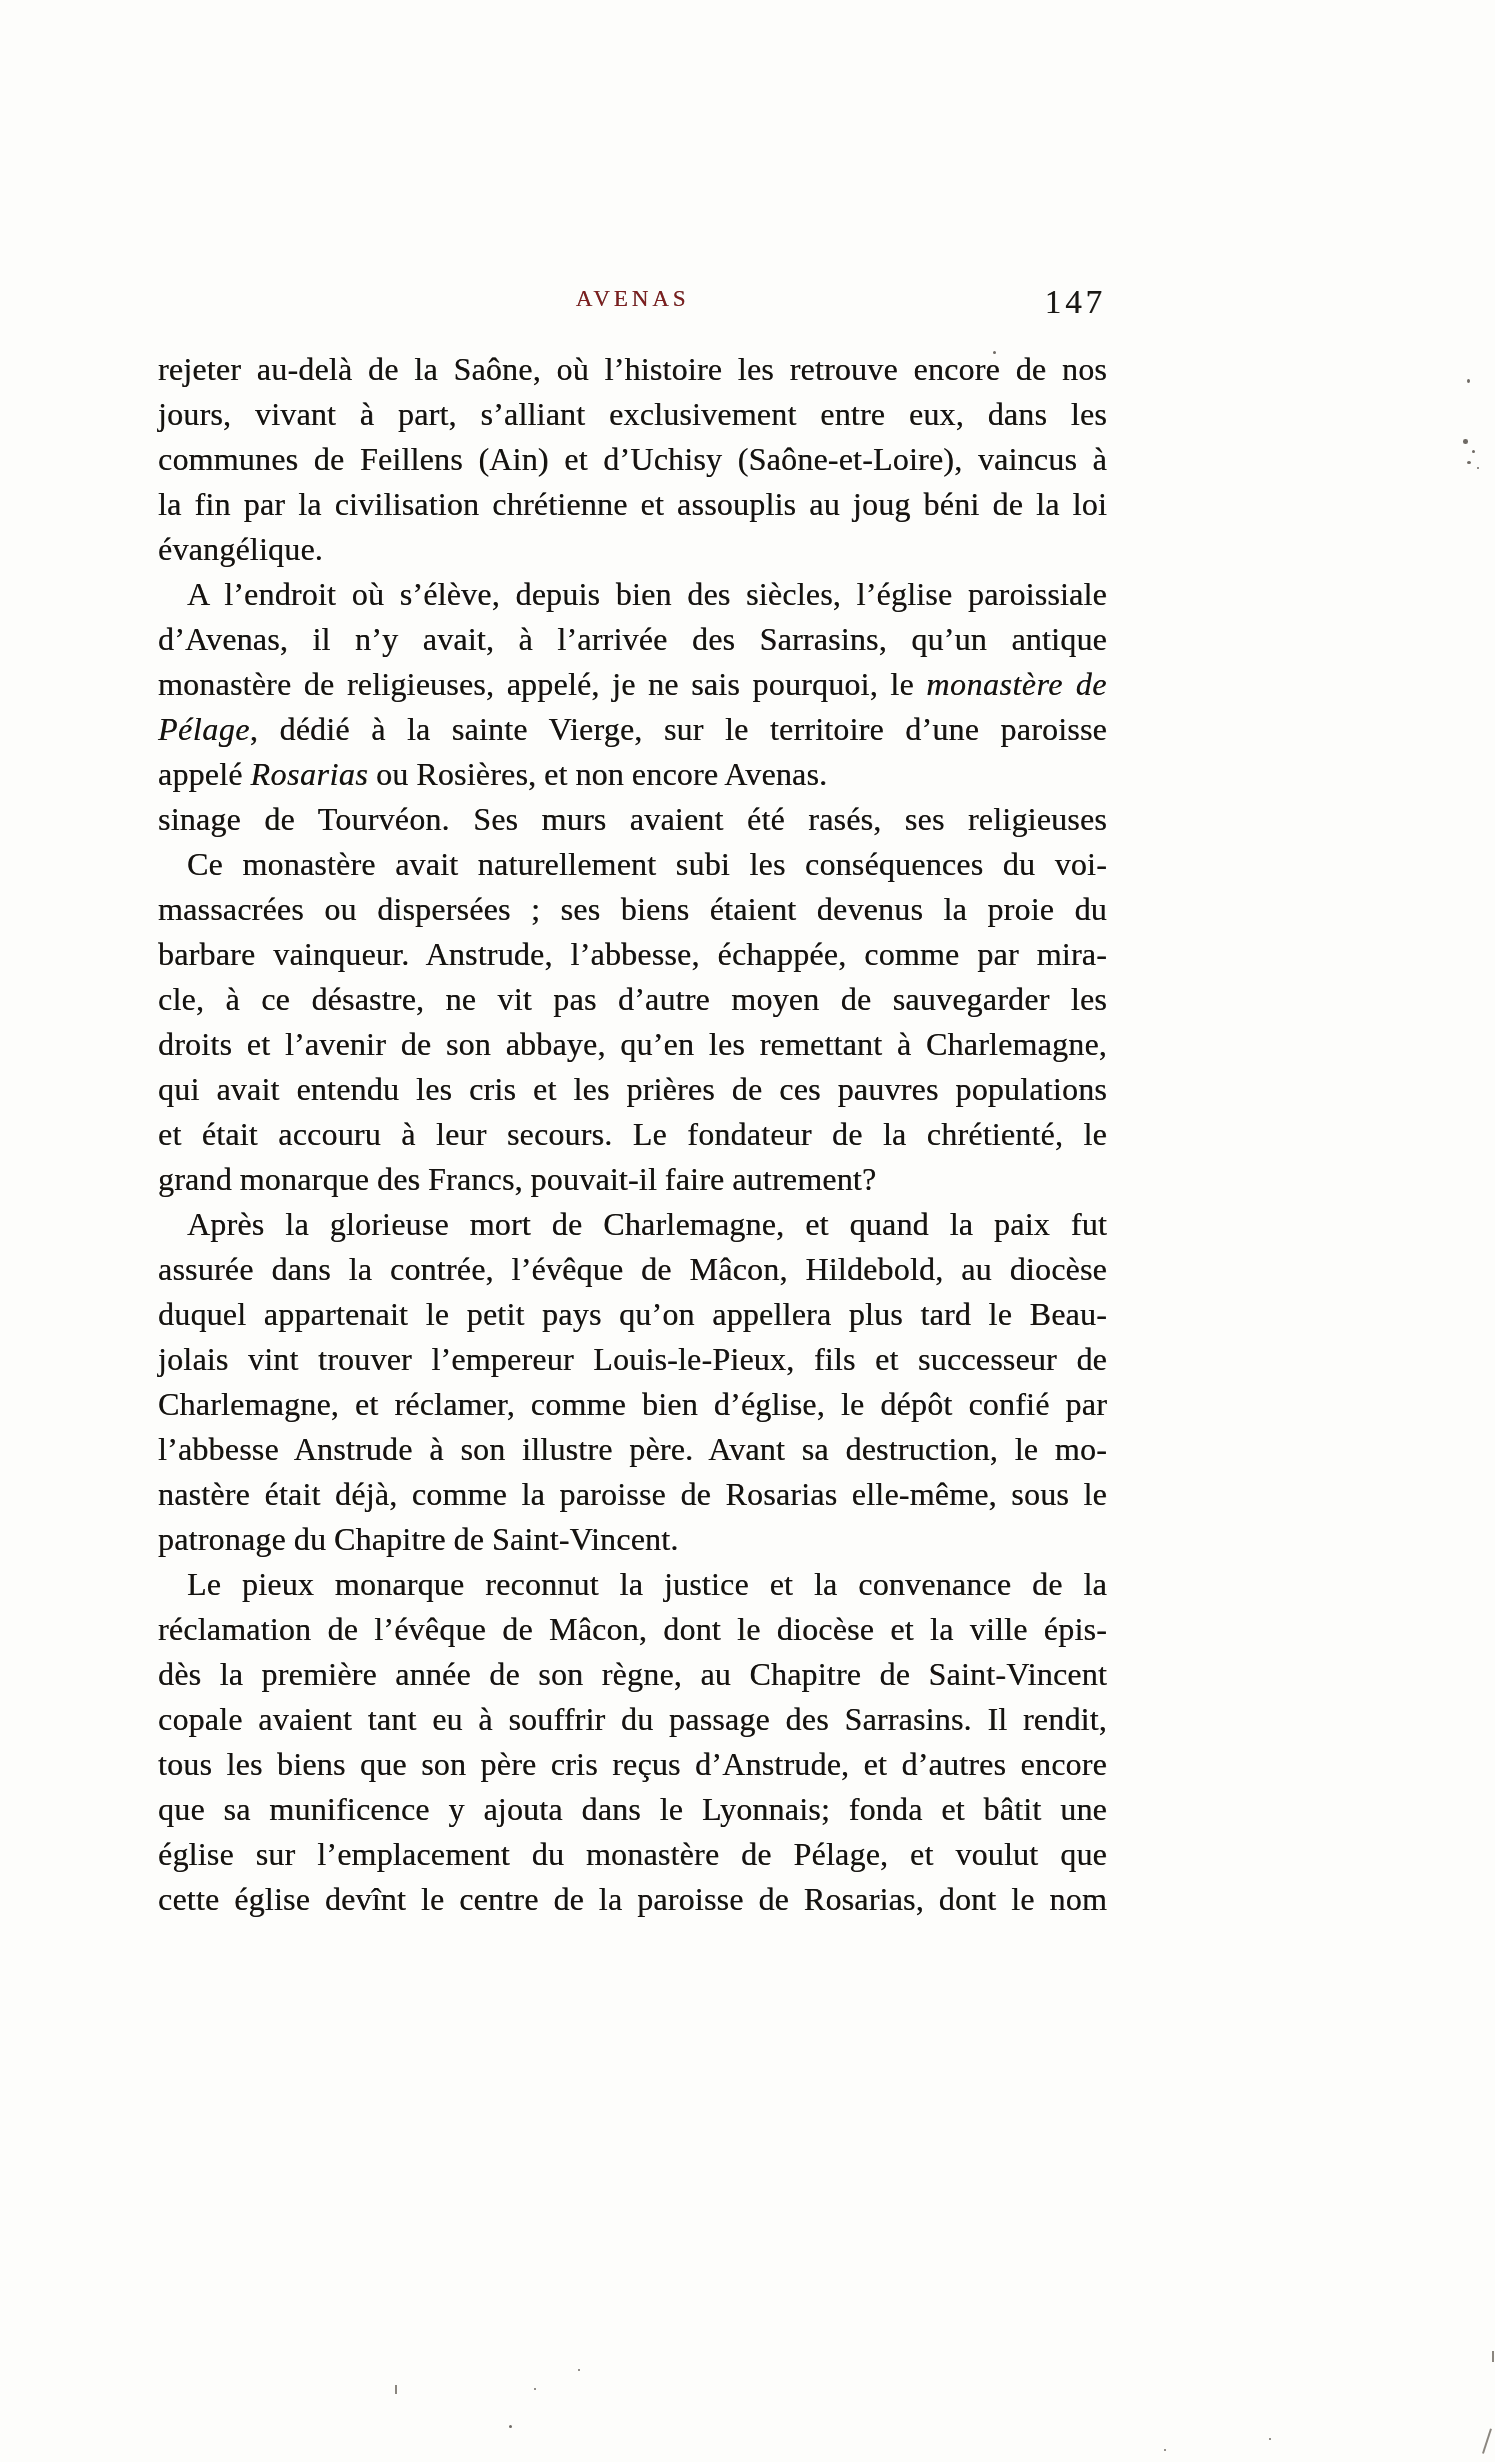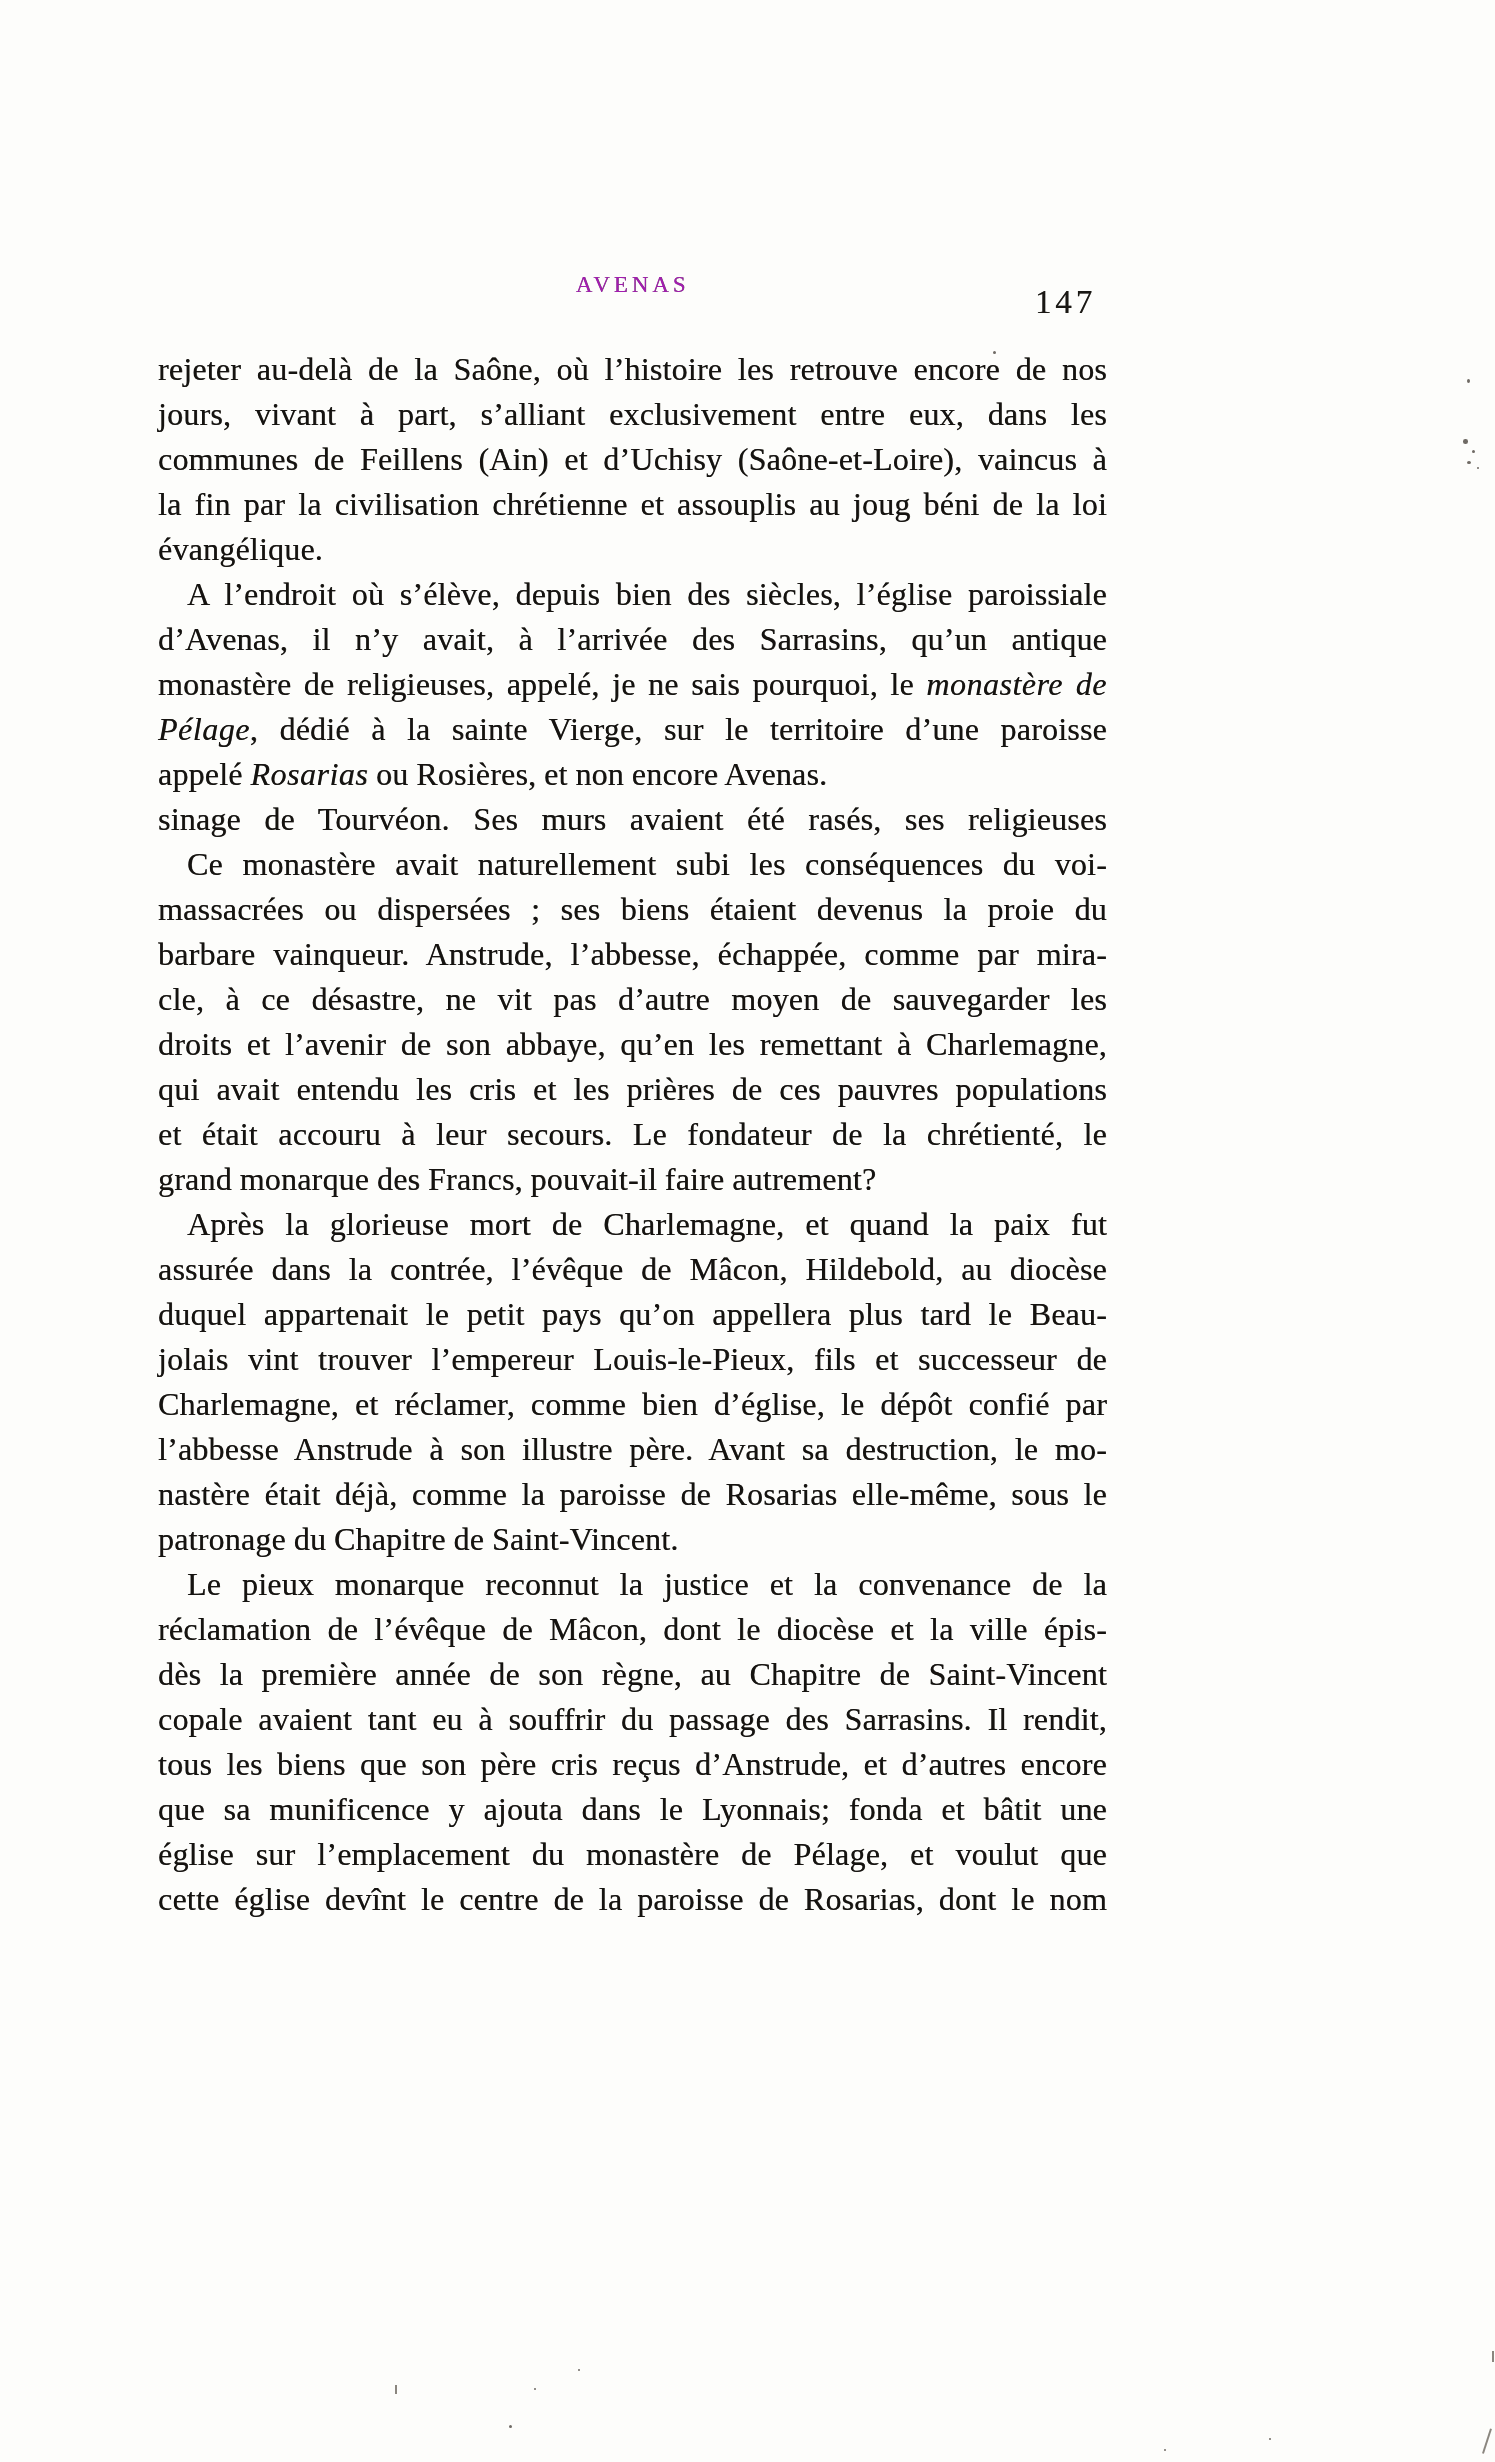--- a/index.html
+++ b/index.html
@@ -11,31 +11,31 @@
   .page {
     position: relative;
     width: 1495px; height: 2462px;
     background: #fdfdfb;
     overflow: hidden;
     color: #161412;
   }
   
   .head-title {
     position: absolute;
-    left: 158px; top: 272px; width: 949px;
+    left: 158px; top: 286px; width: 949px;
     text-align: center;
     font-size: 23px;
     letter-spacing: 3.9px;
-    color: #a21caf;
+    color: #7f1d1d;
     text-shadow: 0.3px 0.3px 0.5px rgba(25,22,18,0.65);
   }
   .page-number {
     position: absolute;
     left: 1025px; top: 284px; width: 81px;
-    text-align: center;
+    text-align: right;
     font-size: 33px;
     letter-spacing: 3.9px;
     color: #1a1814;
     text-shadow: 0.3px 0.3px 0.5px rgba(25,22,18,0.65);
   }
   
   .text-block {
     position: absolute;
     left: 158px; top: 347px; width: 949px;
   }

